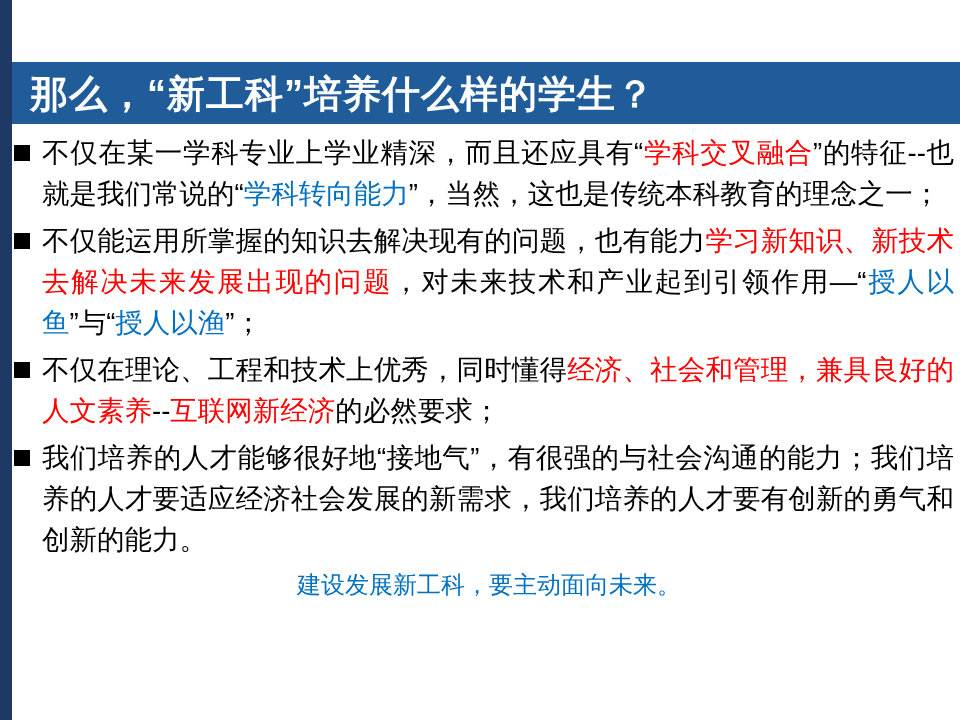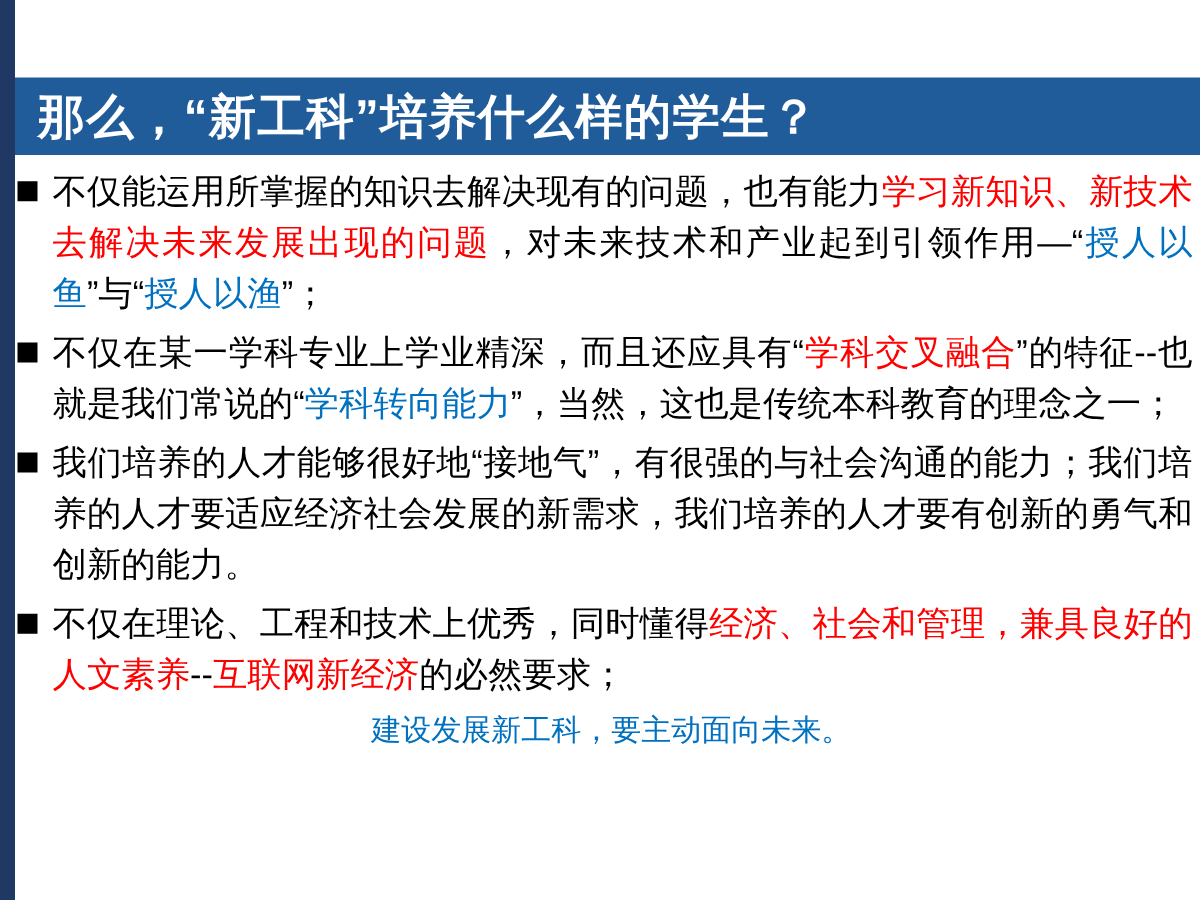--- a/index.html
+++ b/index.html
@@ -96,34 +96,34 @@
 
   <div class="left-bar"></div>
 
   <div class="title-band"></div>
   <div class="title-text">那么，“新工科”培养什么样的学生？</div>
 
   <div class="body">
 
     <div class="bullet-row">
       <span class="bullet-marker"></span>
+      <div class="bullet-text"><span>不仅在某一学科专业上学业精深，而且还应具有“</span><span class="red">学科交叉融合</span><span>”的特征--也就是我们常说的“</span><span class="blue">学科转向能力</span><span>”，当然，这也是传统本科教育的理念之一；</span></div>
+    </div>
+
+    <div class="bullet-row">
+      <span class="bullet-marker"></span>
       <div class="bullet-text"><span>不仅能运用所掌握的知识去解决现有的问题，也有能力</span><span class="red">学习新知识、新技术去解决未来发展出现的问题</span><span>，对未来技术和产业起到引领作用—“</span><span class="blue">授人以鱼</span><span>”与“</span><span class="blue">授人以渔</span><span>”；</span></div>
     </div>
 
     <div class="bullet-row">
       <span class="bullet-marker"></span>
-      <div class="bullet-text"><span>不仅在某一学科专业上学业精深，而且还应具有“</span><span class="red">学科交叉融合</span><span>”的特征--也就是我们常说的“</span><span class="blue">学科转向能力</span><span>”，当然，这也是传统本科教育的理念之一；</span></div>
+      <div class="bullet-text"><span>不仅在理论、工程和技术上优秀，同时懂得</span><span class="red">经济、社会和管理，兼具良好的人文素养</span><span>--</span><span class="red">互联网新经济</span><span>的必然要求；</span></div>
     </div>
 
     <div class="bullet-row">
       <span class="bullet-marker"></span>
       <div class="bullet-text"><span>我们培养的人才能够很好地“接地气”，有很强的与社会沟通的能力；我们培养的人才要适应经济社会发展的新需求，我们培养的人才要有创新的勇气和创新的能力。</span></div>
-    </div>
-
-    <div class="bullet-row">
-      <span class="bullet-marker"></span>
-      <div class="bullet-text"><span>不仅在理论、工程和技术上优秀，同时懂得</span><span class="red">经济、社会和管理，兼具良好的人文素养</span><span>--</span><span class="red">互联网新经济</span><span>的必然要求；</span></div>
     </div>
 
     <div class="closing">建设发展新工科，要主动面向未来。</div>
 
   </div>
 </div>
 
 </body></html>

